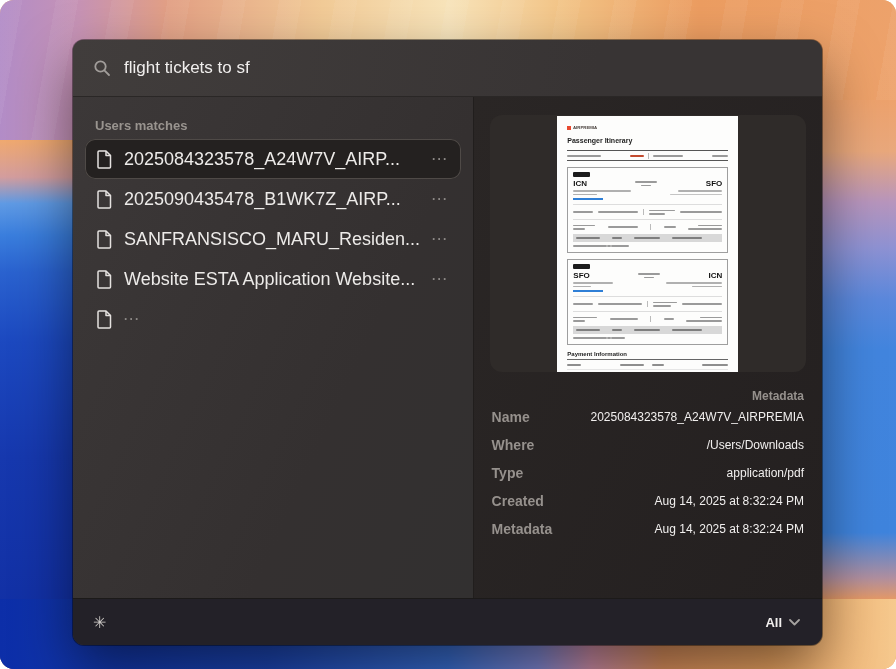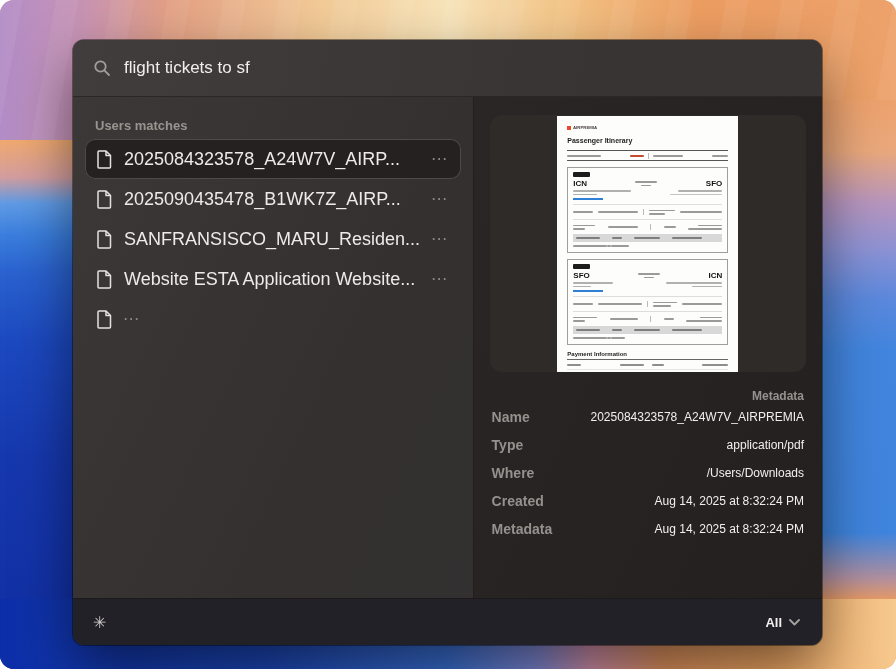--- a/index.html
+++ b/index.html
@@ -332,26 +332,26 @@
         </div>
 
         <div class="meta">
           <div class="meta-head">Metadata</div>
 
           <div class="meta-row">
             <span class="meta-label">Name</span>
             <span class="meta-value">2025084323578_A24W7V_AIRPREMIA</span>
           </div>
           <div class="meta-row">
+            <span class="meta-label">Where</span>
+            <span class="meta-value">/Users/Downloads</span>
+          </div>
+          <div class="meta-row">
             <span class="meta-label">Type</span>
             <span class="meta-value">application/pdf</span>
-          </div>
-          <div class="meta-row">
-            <span class="meta-label">Where</span>
-            <span class="meta-value">/Users/Downloads</span>
           </div>
           <div class="meta-row">
             <span class="meta-label">Created</span>
             <span class="meta-value">Aug 14, 2025 at 8:32:24 PM</span>
           </div>
           <div class="meta-row">
             <span class="meta-label">Metadata</span>
             <span class="meta-value">Aug 14, 2025 at 8:32:24 PM</span>
           </div>
         </div>

